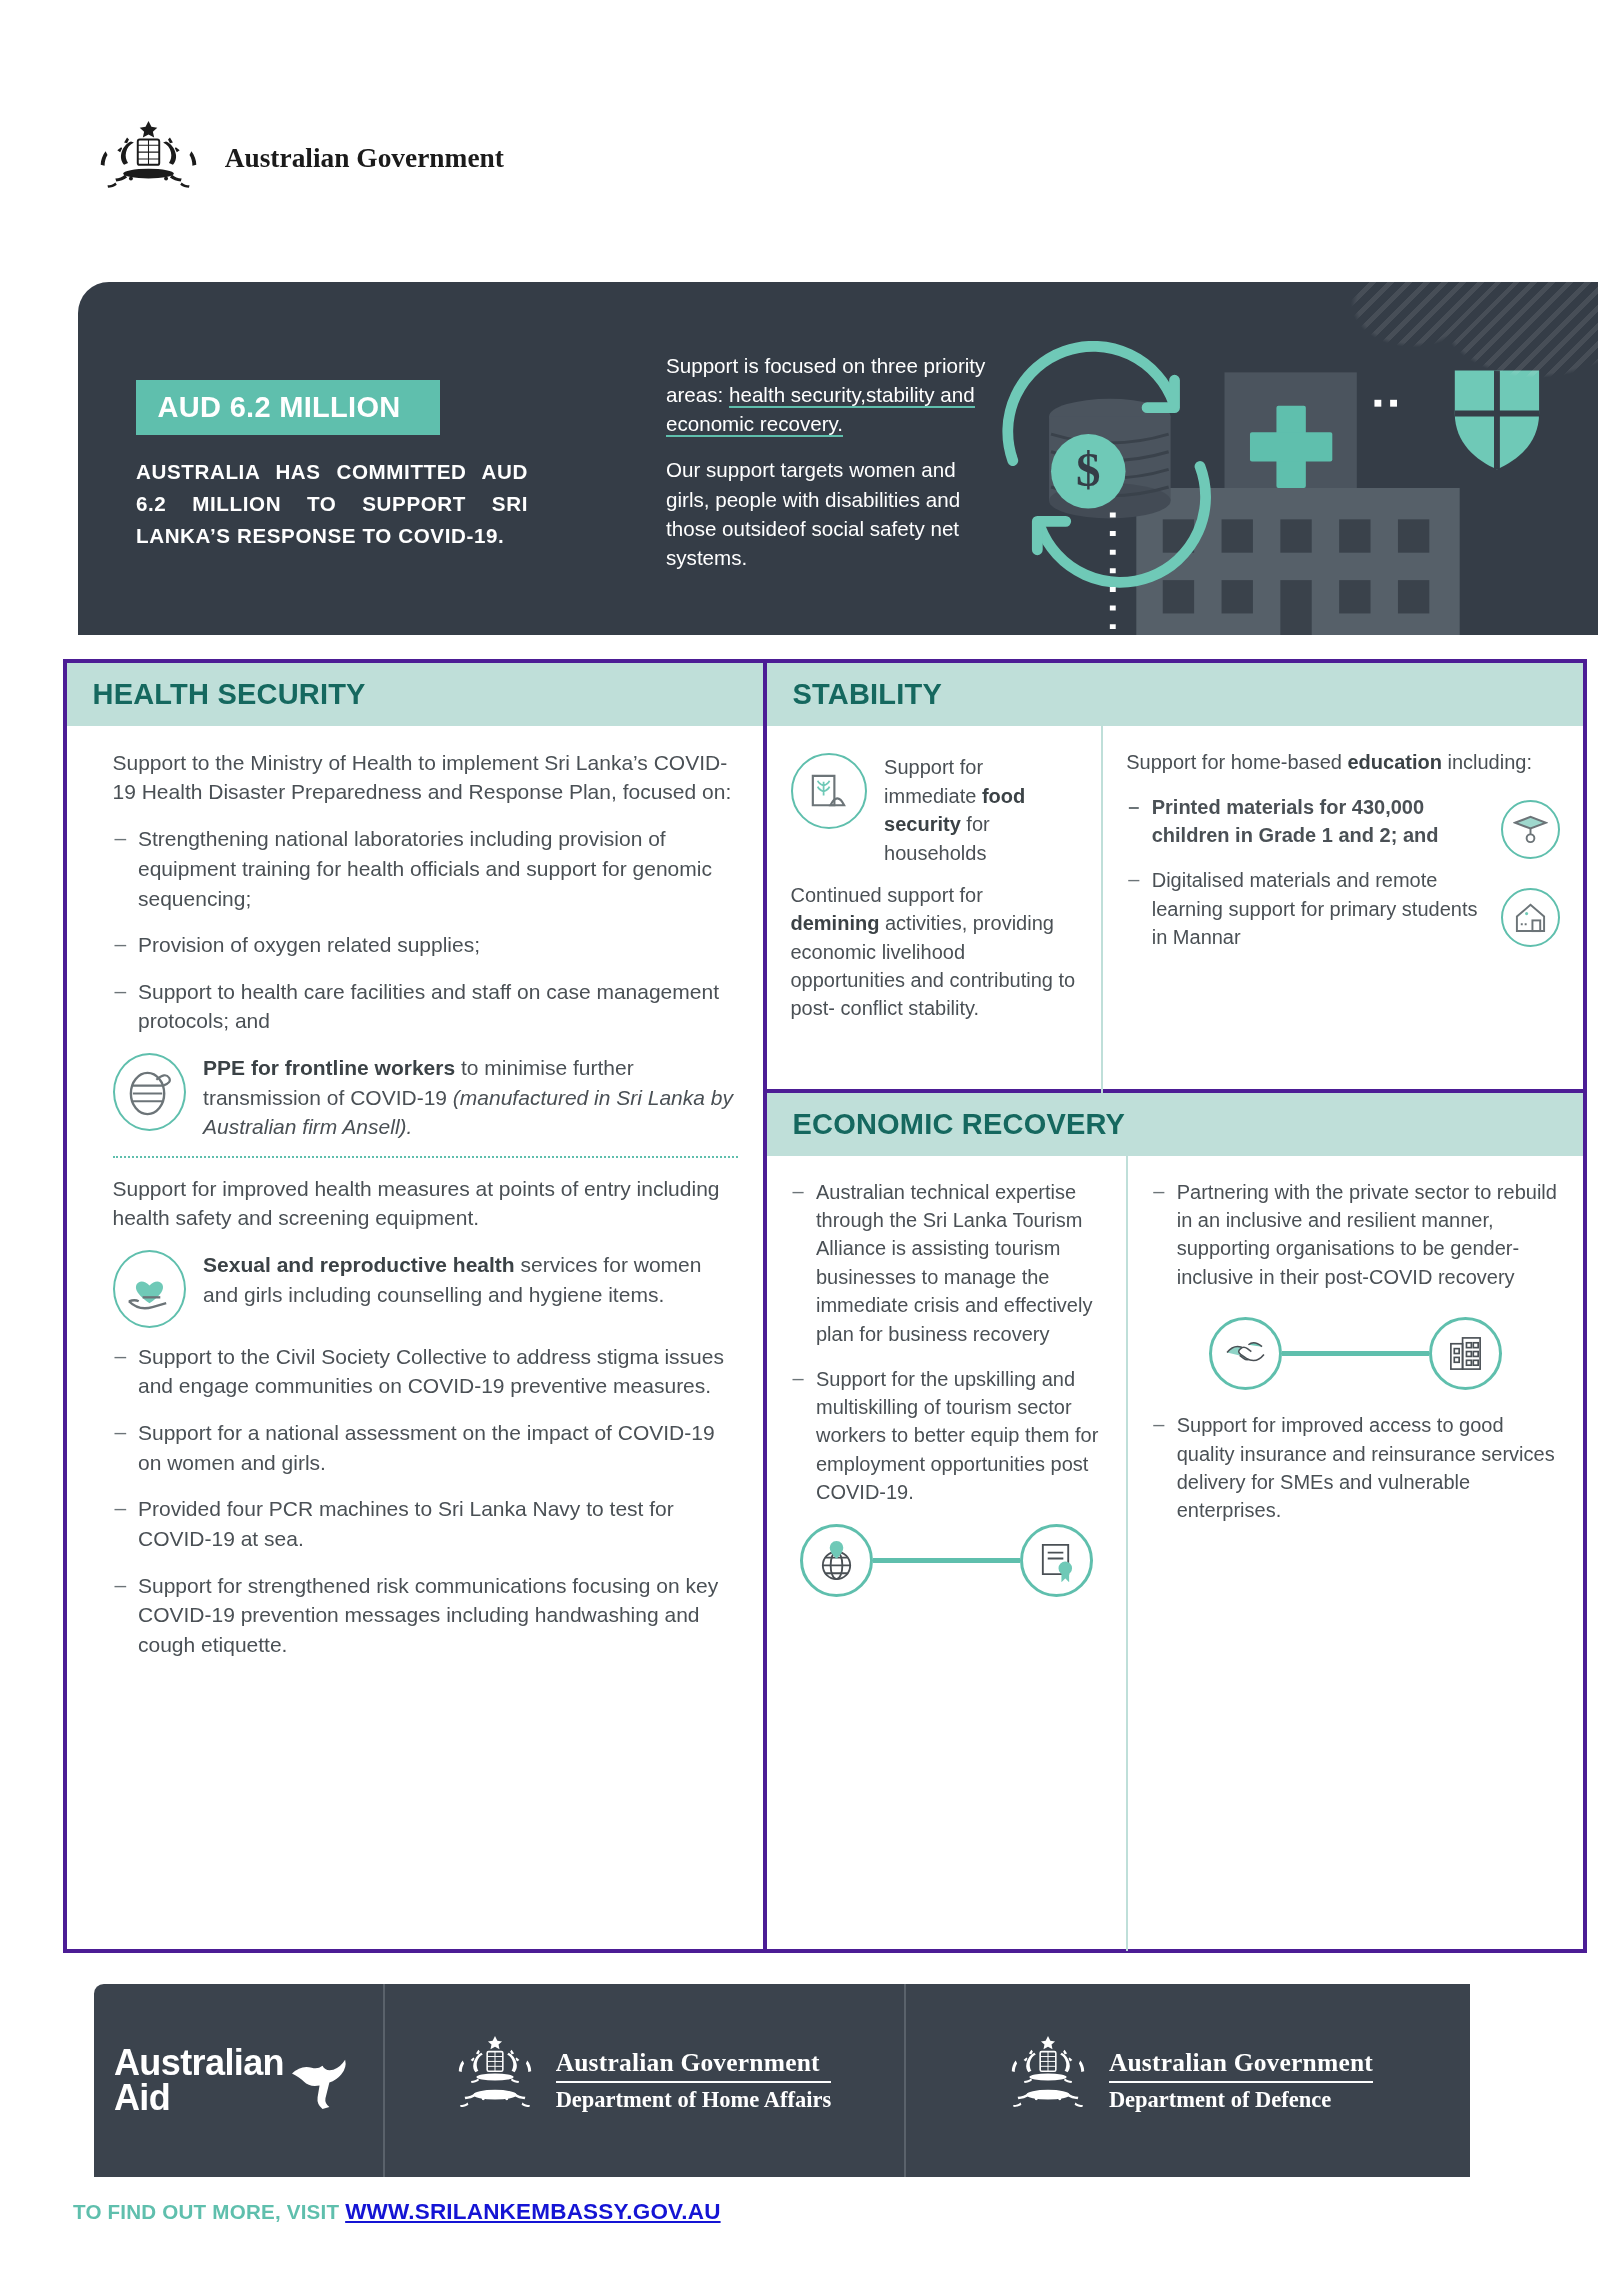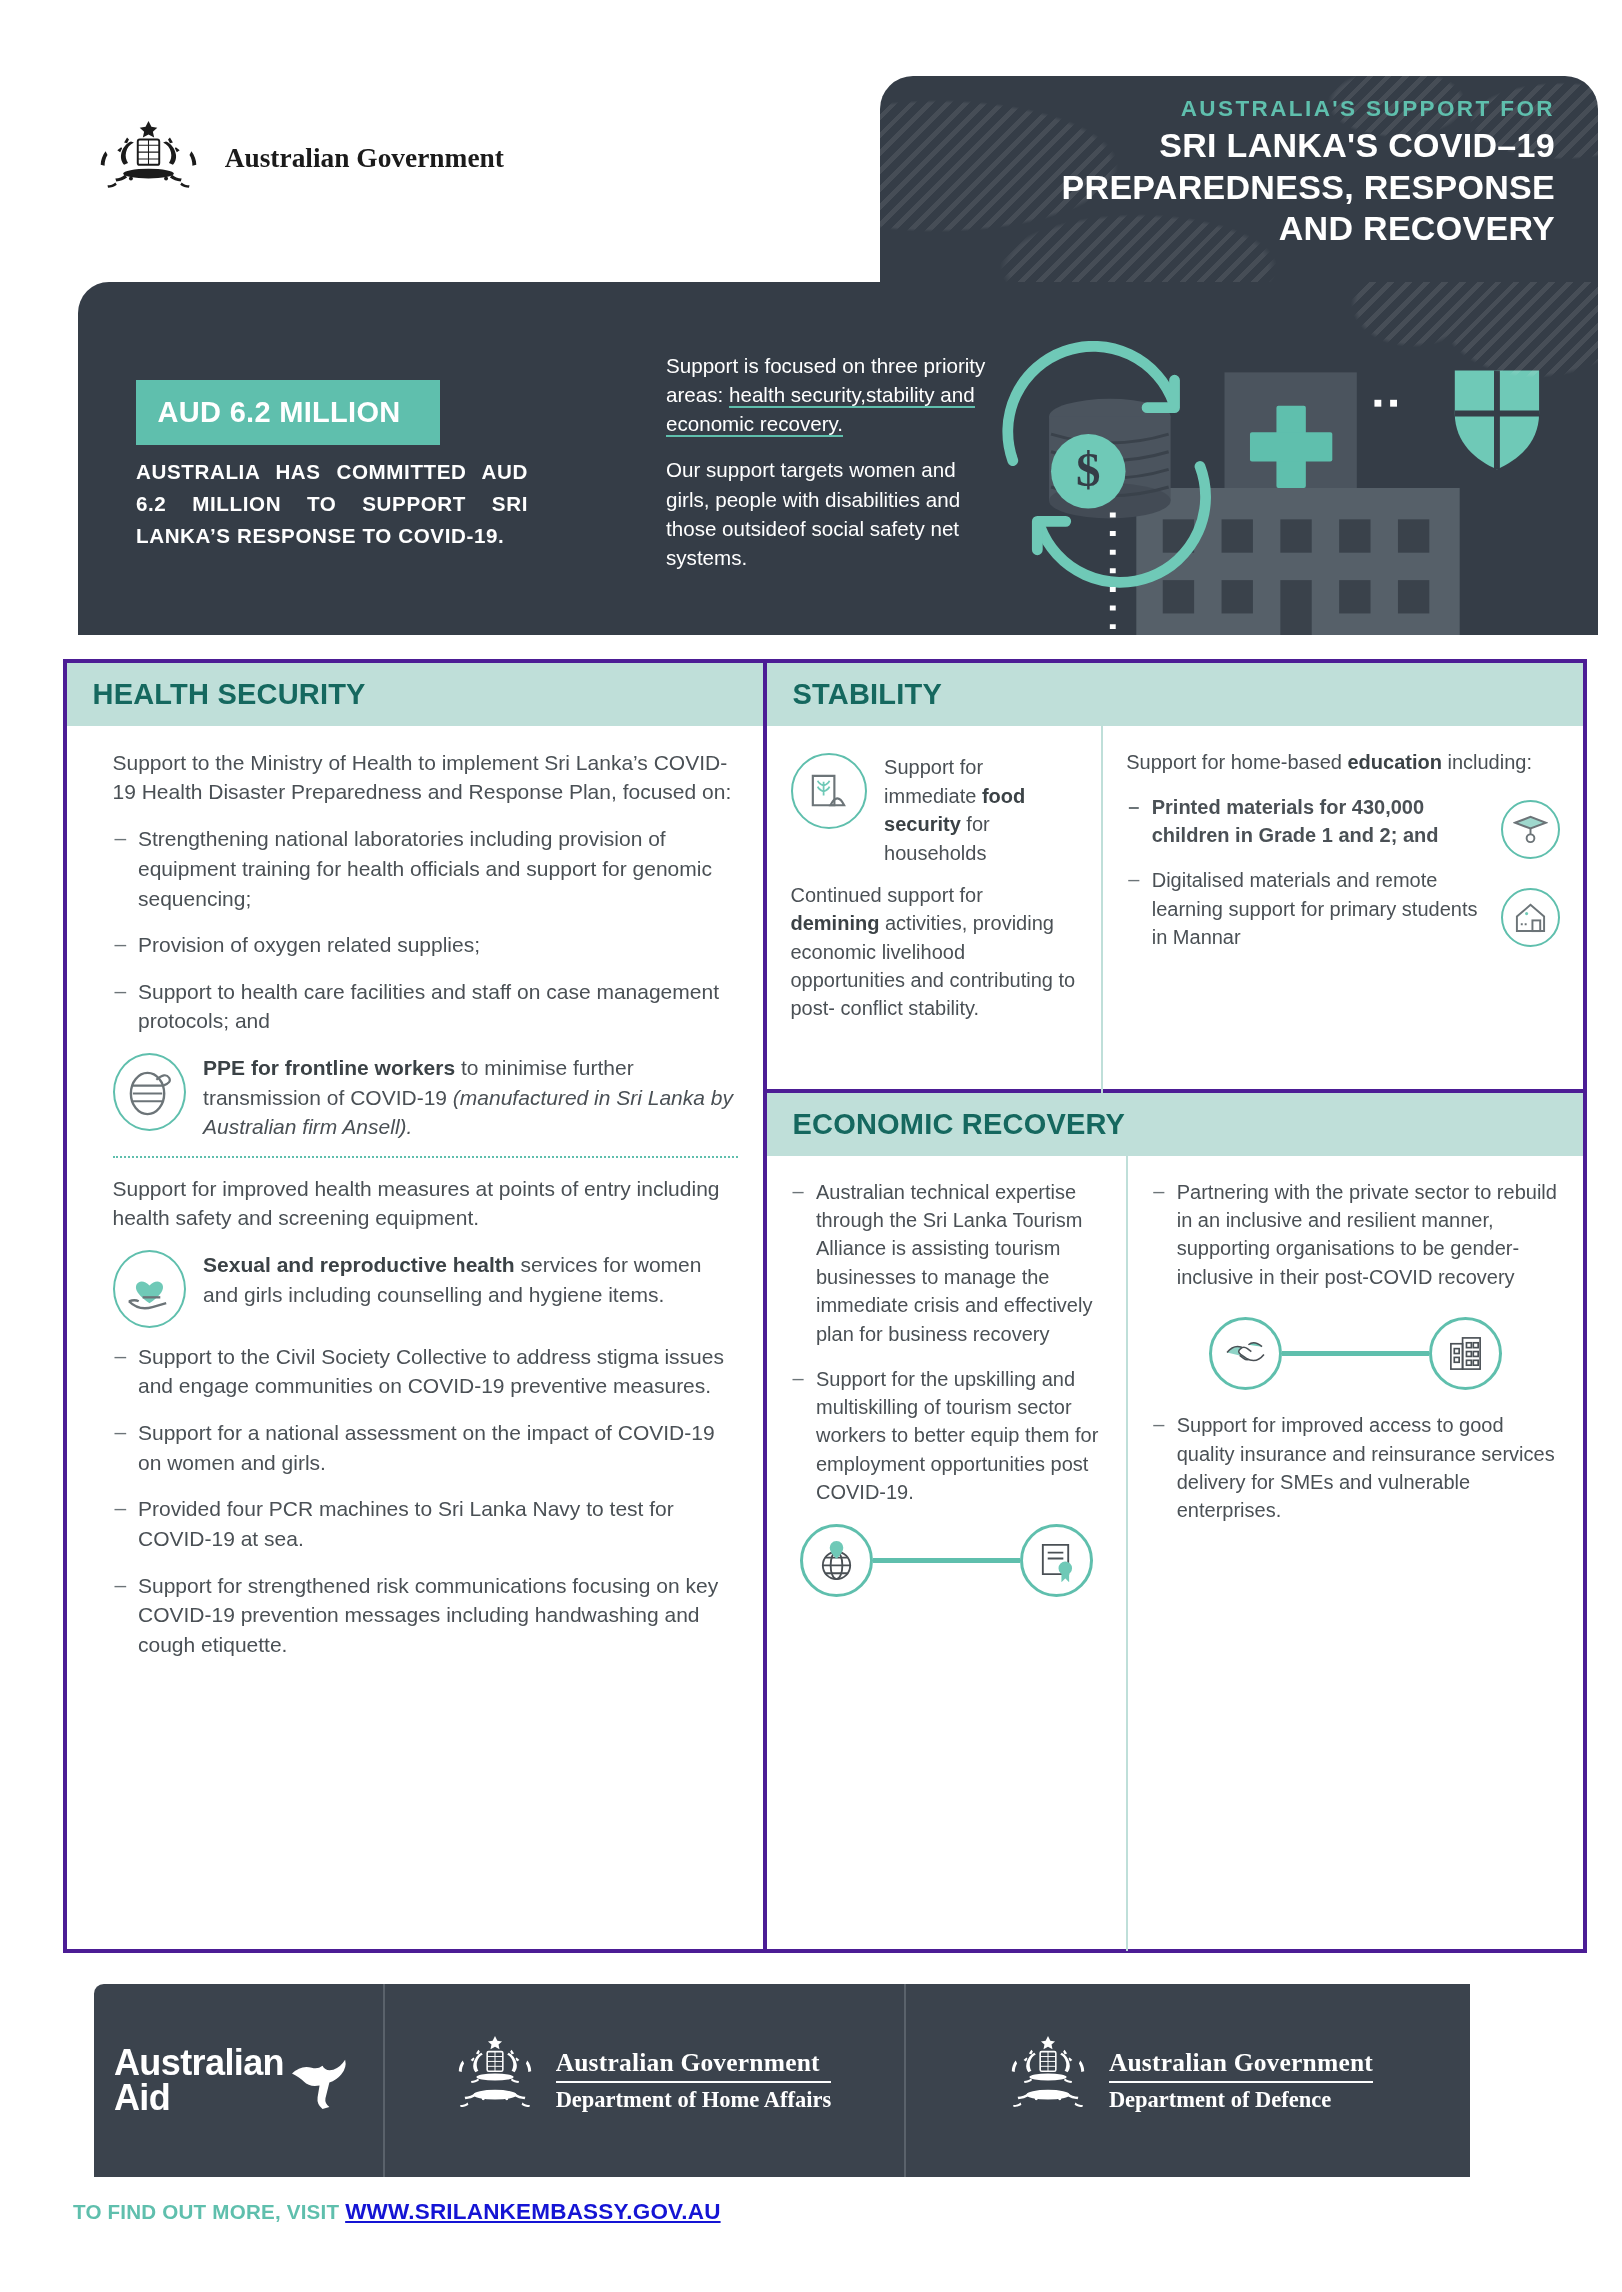--- a/index.html
+++ b/index.html
@@ -46,21 +46,21 @@
   }
   .card-dark::after {
     content: ""; position: absolute; right: 0; top: 0; width: 412px; height: 100%;
     background: repeating-linear-gradient(-45deg, rgba(255,255,255,.09) 0 4.9px, rgba(255,255,255,0) 4.9px 12.7px);
     -webkit-mask-image: radial-gradient(ellipse 50% 40% at 85% 8%, #000 45%, transparent 48%),
       radial-gradient(ellipse 30% 25% at 55% 6%, #000 45%, transparent 50%);
     mask-image: radial-gradient(ellipse 50% 40% at 85% 8%, #000 45%, transparent 48%),
       radial-gradient(ellipse 30% 25% at 55% 6%, #000 45%, transparent 50%);
   }
   .aud-badge {
-    position: absolute; left: 58px; top: 98px; width: 304px; height: 65px;
+    position: absolute; left: 58px; top: 98px; width: 304px; height: 55px;
     background: #5fbfad; display: flex; align-items: center; padding-left: 21.6px;
   }
   .aud-badge span { color: #fff; font-weight: bold; font-size: 29px; letter-spacing: 0.3px; }
   .aud-text {
     position: absolute; left: 58px; top: 174px; width: 392px;
     color: #fff; font-weight: bold; font-size: 20.6px; line-height: 1.55;
     letter-spacing: 0.6px; text-align: justify;
   }
   .mid-col { position: absolute; left: 588px; top: 69px; width: 338px; }
   .mid-col p { color: #fff; font-size: 20.6px; line-height: 1.42; }
@@ -140,28 +140,20 @@
   .findout .t { color: #5fbfad; }
   .findout a { color: #1414d4; text-decoration: underline; font-size: 22.5px; }
 
   .crest { display: block; }
 </style>
 </head>
 <body>
 
 <div class="page">
 
-  <div class="hdr-dark">
-    <div class="hdr-title-wrap">
-      <div class="hdr-kicker">AUSTRALIA'S  SUPPORT  FOR</div>
-      <div class="hdr-title">SRI LANKA'S COVID–19
-PREPAREDNESS,   RESPONSE
-AND  RECOVERY</div>
-    </div>
-  </div>
 
   <div style="position:absolute;left:86px;top:118px;display:flex;align-items:center;gap:13.7px;">
     <svg class="crest" width="125" height="80" viewBox="0 0 128 82">
       <g fill="#1b1b1b">
         <path d="M64 3 l3 6 6 1 -4.5 4 1.3 6 -5.8-3.2 -5.8 3.2 1.3-6 -4.5-4 6-1z"></path>
         <rect x="53" y="22" width="22" height="26" rx="2" fill="none" stroke="#1b1b1b" stroke-width="2"></rect>
         <path d="M53 28h22M53 35h22M53 42h22M64 22v26" stroke="#1b1b1b" stroke-width="1.1" fill="none"></path>
         <path d="M46 24c-5 2-9 7-10 13-1 5 1 9 3 11l4-2c-2-3-3-7-2-11 1-5 4-8 8-10z"></path>
         <path d="M42 20l-3 5 3 1 2-4zM36 30l-4 3 3 2 2-4z"></path>
         <path d="M82 24c5 2 9 7 10 13 1 5-1 9-3 11l-4-2c2-3 3-7 2-11-1-5-4-8-8-10z"></path>

